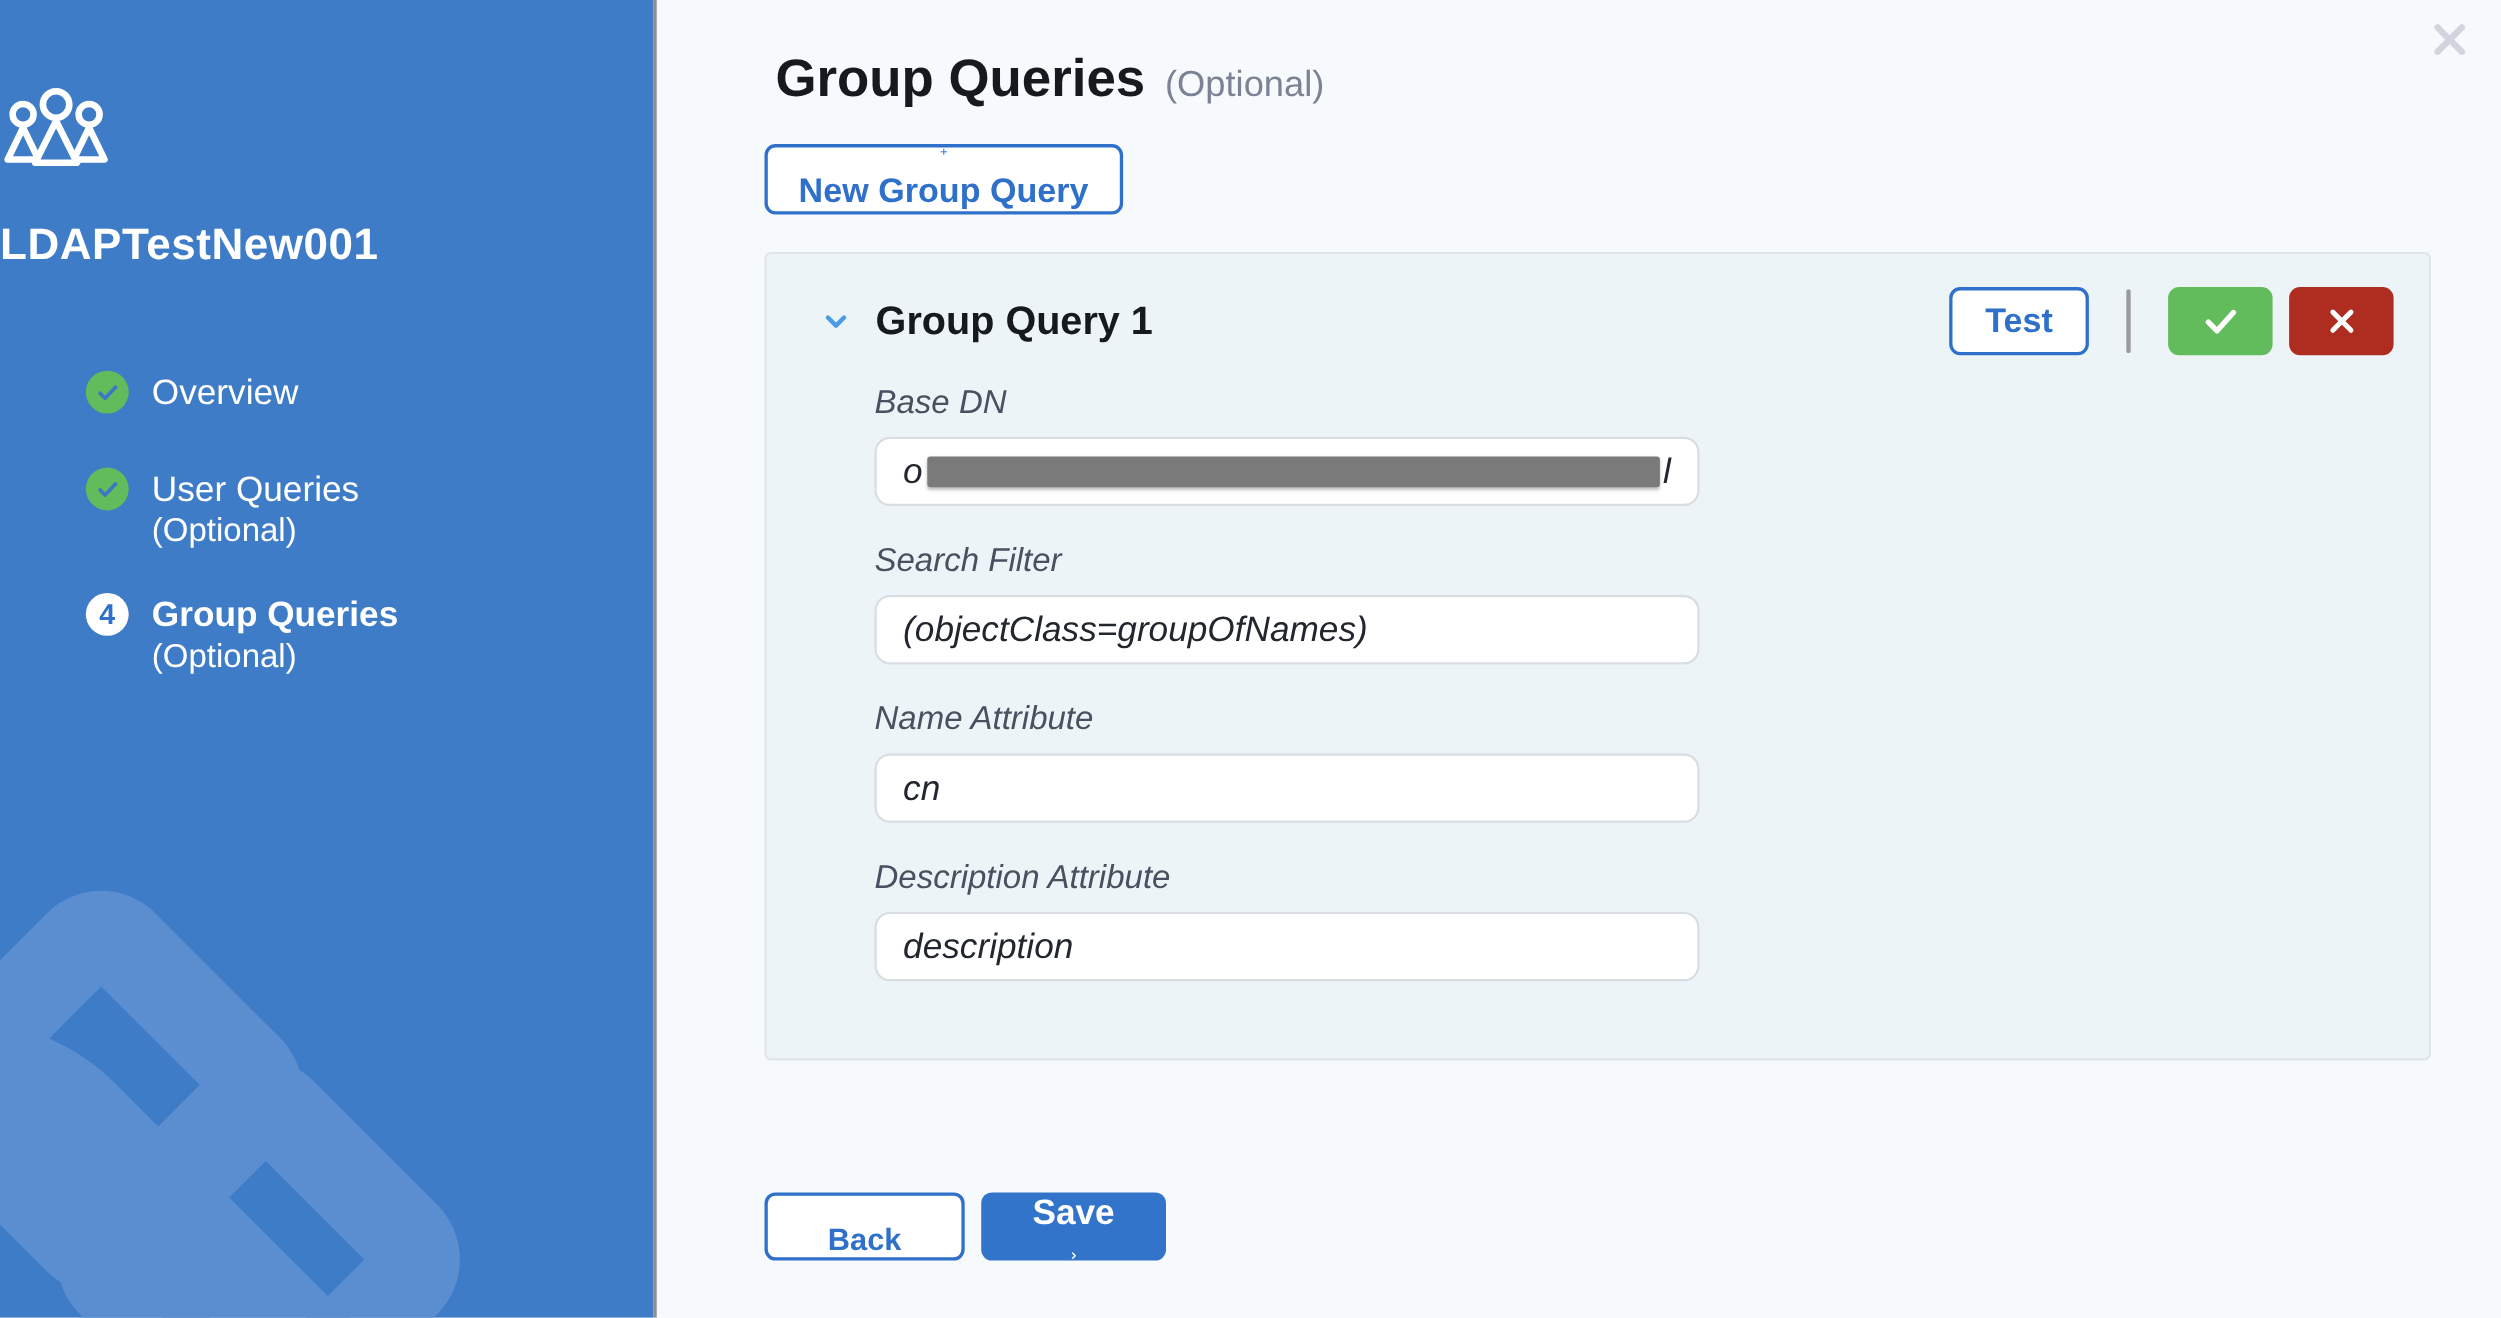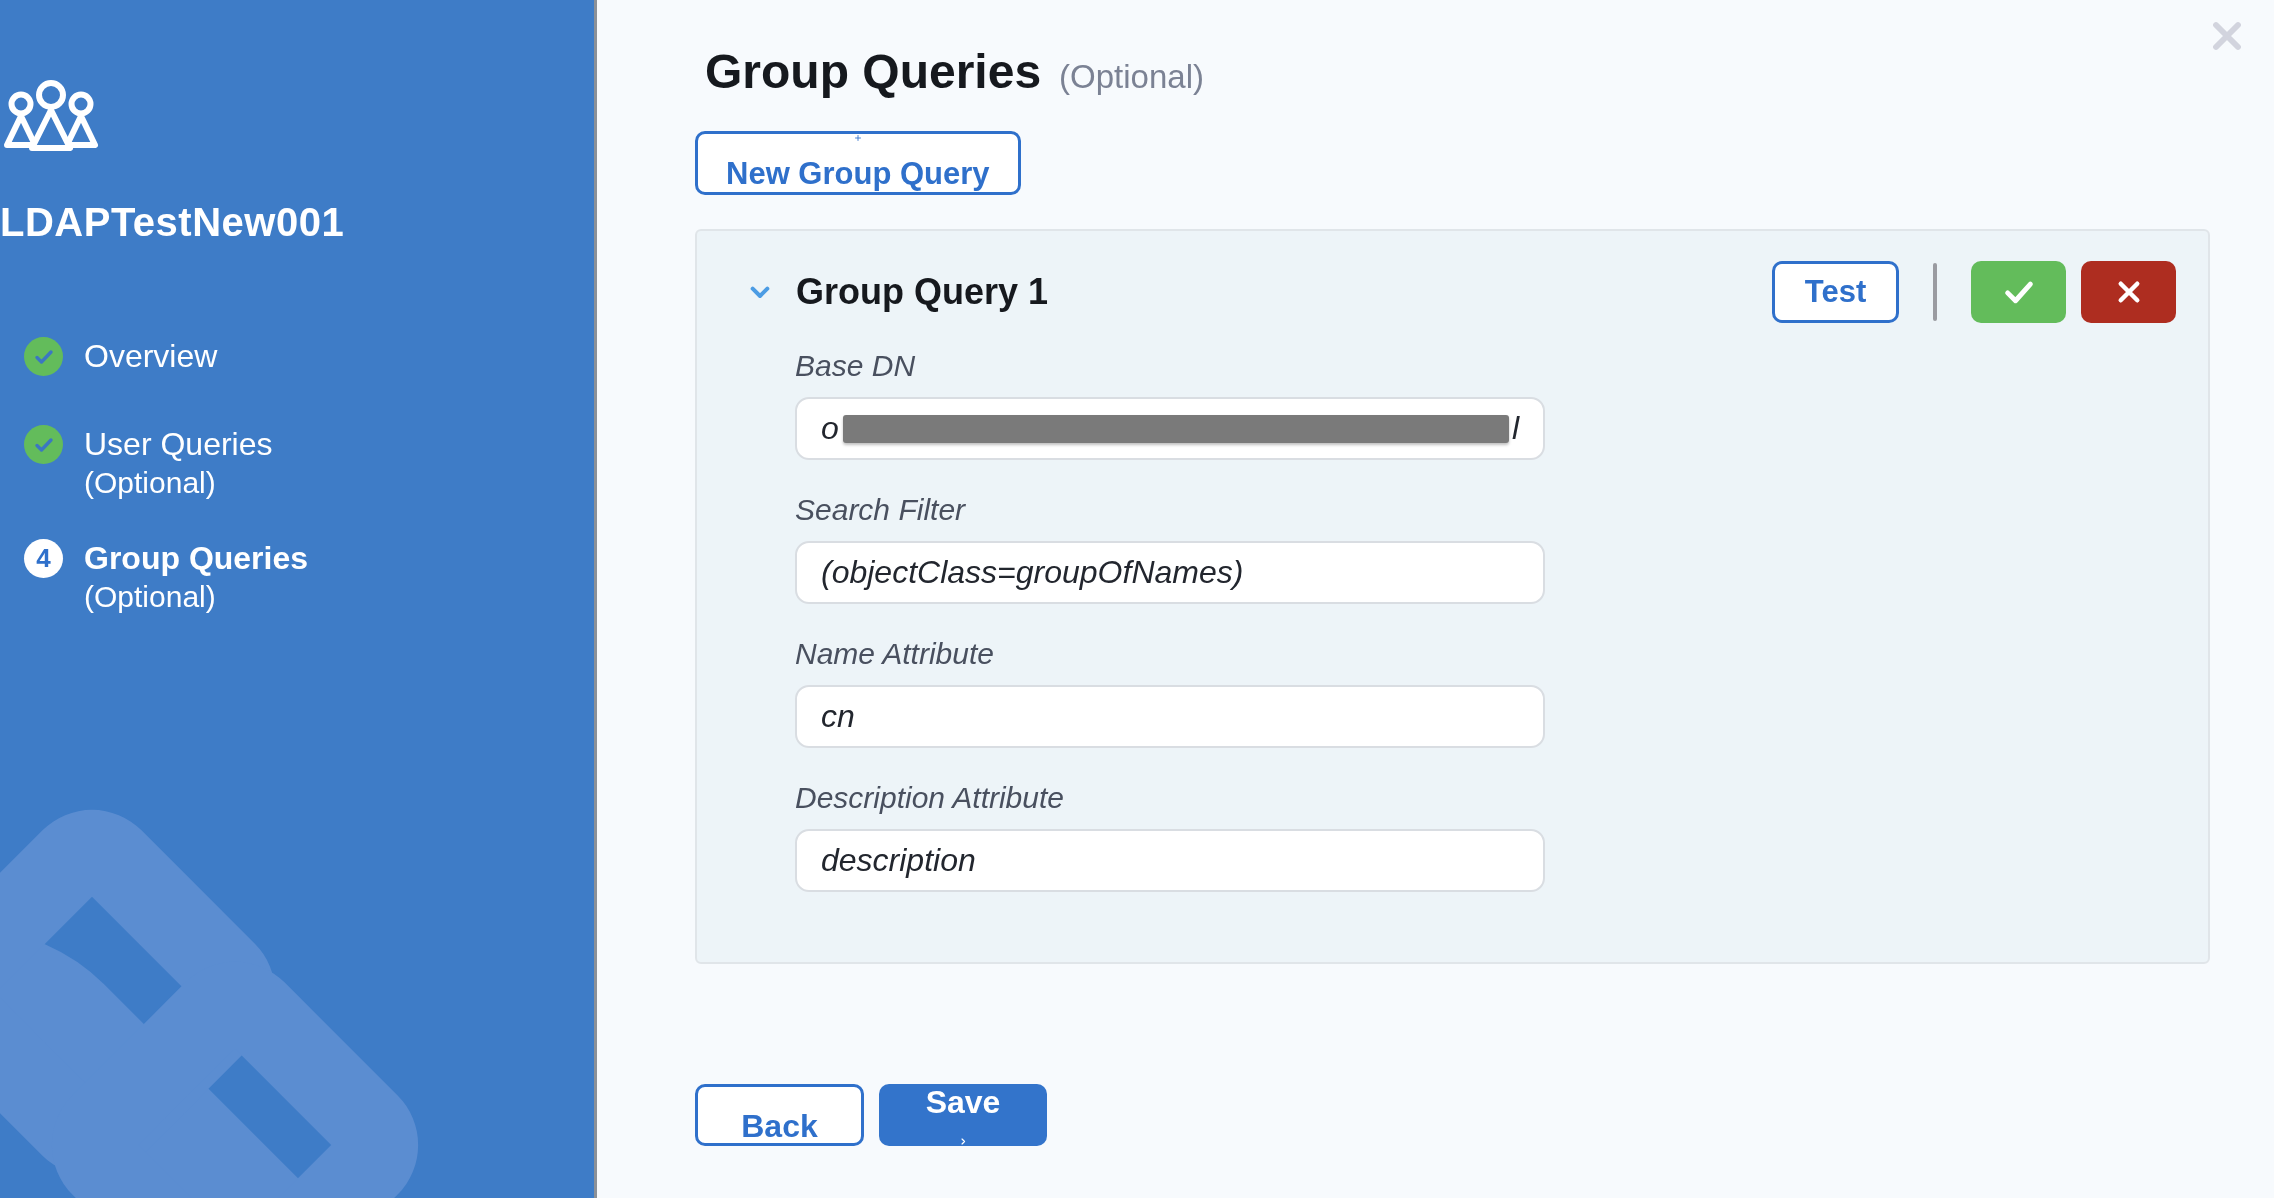--- a/index.html
+++ b/index.html
@@ -29,21 +29,21 @@
   
   .sidebar{position:relative;width:594px;height:100%;background:var(--sidebar-blue);overflow:hidden;flex:none;}
   .wm{position:absolute;border-style:solid;border-color:var(--watermark-blue);transform:rotate(45deg);}
   .wm1{width:820px;height:820px;border-width:120px;border-radius:190px;left:-440px;top:1020px;}
   .wm2{width:300px;height:300px;border-width:82px;border-radius:70px;left:-58px;top:843px;}
   .wm3{width:300px;height:300px;border-width:82px;border-radius:70px;left:85px;top:995px;}
   .sidebar-content{position:relative;z-index:2;display:flex;flex-direction:column;align-items:flex-start;}
   .org-icon{margin-top:80px;height:72px;}
   .icon-fill{fill:var(--sidebar-blue);}
   .org-title{margin-top:48px;color:#fff;font-size:40px;font-weight:700;letter-spacing:.5px;text-align:center;}
-  .steps{margin-top:92px;align-self:stretch;padding-left:24px;display:flex;flex-direction:column;}
+  .steps{margin-top:92px;align-self:stretch;padding-left:78px;display:flex;flex-direction:column;}
   .step{display:flex;align-items:flex-start;cursor:pointer;}
   .step-gap{margin-bottom:49px;}
   .step-gap-sm{margin-bottom:38px;}
   .step-circle{width:39px;height:39px;border-radius:50%;flex:none;display:flex;align-items:center;justify-content:center;}
   .step-circle.done{background:var(--success-green);}
   .step-circle.current{background:#fff;color:var(--accent-blue);font-size:26px;font-weight:700;}
   .step-text{margin-left:21px;color:#fff;}
   .step-label{font-size:32px;line-height:39px;display:block;}
   .step-label.bold{font-weight:700;}
   .step-sublabel{font-size:30px;line-height:37px;display:block;}
@@ -75,21 +75,21 @@
   .card-actions{margin-left:auto;display:flex;align-items:center;}
   .vdiv{width:4px;height:58px;background:#9A9BA1;margin:0 34px;border-radius:2px;}
 
   .form{margin-left:51px;margin-top:26px;font-style:italic;}
   .fgroup{margin-bottom:33px;}
   .fgroup label{display:block;font-size:30px;font-weight:500;color:var(--label-color);margin-bottom:14px;}
   .input{width:750px;height:63px;background:#fff;border:2px solid var(--input-border);border-radius:14px;display:flex;align-items:center;padding:0 24px;font-size:32px;color:#22262E;}
   .redaction{flex:1;height:28px;background:var(--redaction-gray);border-radius:3px;margin:0 3px 0 4px;box-shadow:0 2px 3px rgba(0,0,0,.25);}
 
   .footer-row{margin-top:120px;display:flex;align-items:center;gap:15px;}
-  .back-btn{width:169px;height:62px;font-size:32px;gap:23px;}
+  .back-btn{width:182px;height:62px;font-size:28px;gap:23px;}
   .save-btn{width:168px;height:62px;background:var(--save-bg);border:none;color:#fff;font-size:32px;gap:16px;justify-content:center;}
 </style>
 </head>
 <body>
 
 <div class="app">
 
   <aside class="sidebar">
     <div class="wm wm1"></div>
     <div class="wm wm2"></div>

